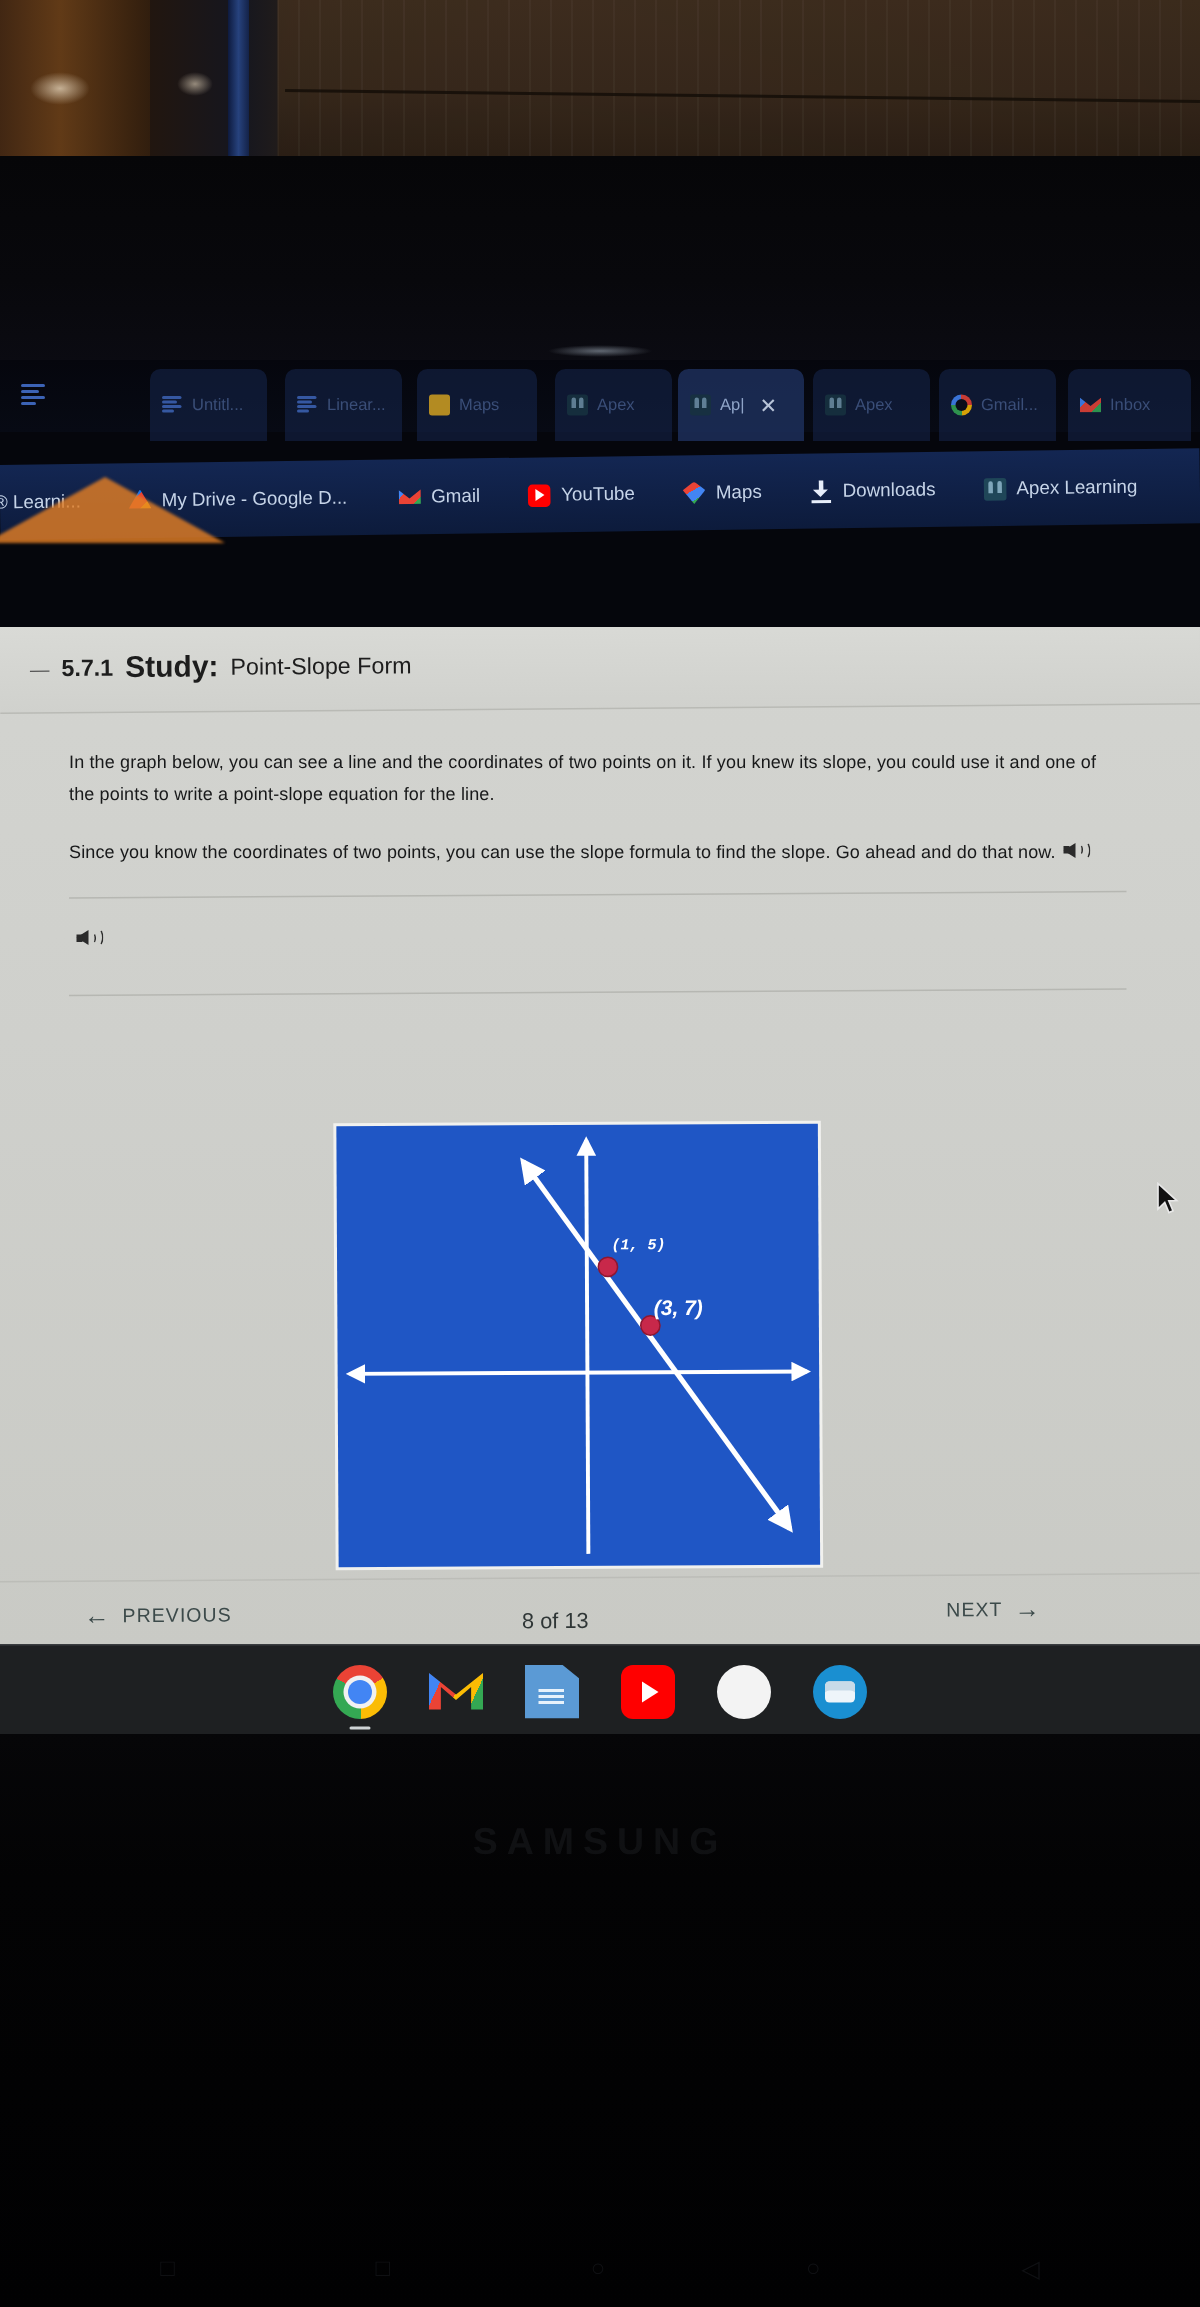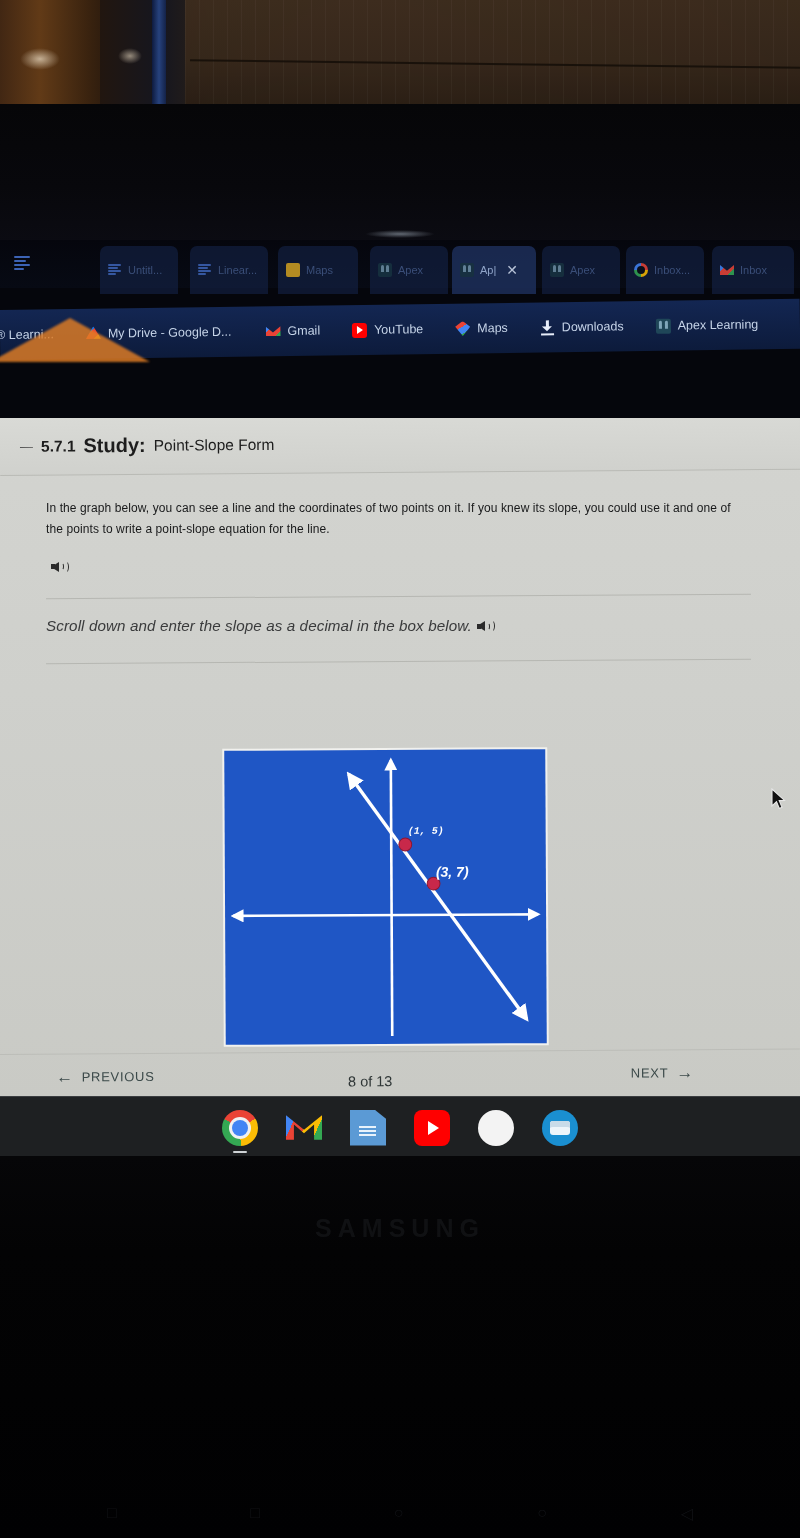--- a/index.html
+++ b/index.html
@@ -503,21 +503,21 @@
         <span class="tab-close">✕</span>
       </div>
 
       <div class="tab dim" style="left:542px; width:78px">
         <span class="tfav fav-apex"></span>
         <span>Apex</span>
       </div>
 
       <div class="tab dim" style="left:626px; width:78px">
         <span class="tfav fav-google"></span>
-        <span>Inbox...</span>
+        <span>Gmail...</span>
       </div>
 
       <div class="tab dim" style="left:712px; width:82px">
         <span class="tfav fav-gmail"></span>
         <span>Inbox</span>
       </div>
     </div>
 
     <div class="bookmarks">
       <div class="bm" style="margin-left:-6px">
@@ -561,30 +561,30 @@
       <span class="lh-num">5.7.1</span>
       <span class="lh-study">Study:</span>
       <span class="lh-title">Point-Slope Form</span>
     </div>
 
     <div class="body-wrap">
 
       <p class="para">In the graph below, you can see a line and the coordinates of two points on it. If you knew its slope, you could use it and one of the points to write a point-slope equation for the line.</p>
 
       <p class="para">
-        <span class="spk">
+        <span>Since you know the coordinates of two points, you can use the slope formula to find the slope. Go ahead and do that now.</span><span class="spk">
           <span class="cone"></span><span class="box"></span>
           <span class="w1"></span><span class="w2"></span>
         </span>
       </p>
 
       <div class="rule"></div>
 
       <div class="italic-note">
-        <span>Scroll down and enter the slope as a decimal in the box below.</span><span class="spk">
+        <span class="spk">
           <span class="cone"></span><span class="box"></span>
           <span class="w1"></span><span class="w2"></span>
         </span>
       </div>
 
       <div class="rule"></div>
     </div>
 
     <div class="graph-wrap">
       <div class="graph">

